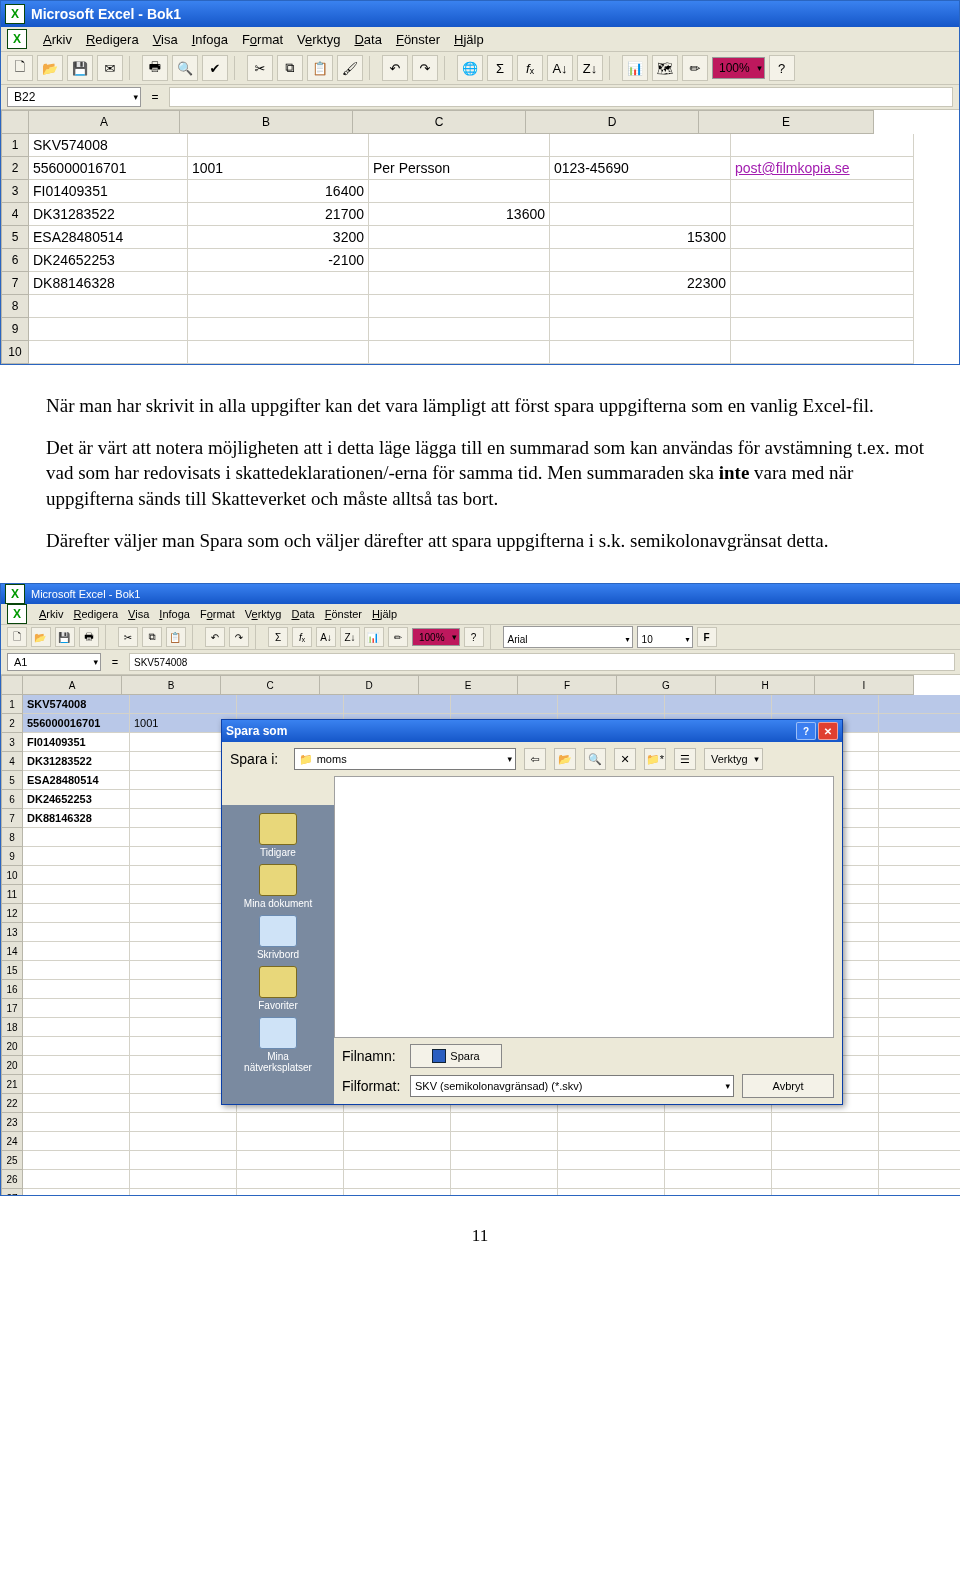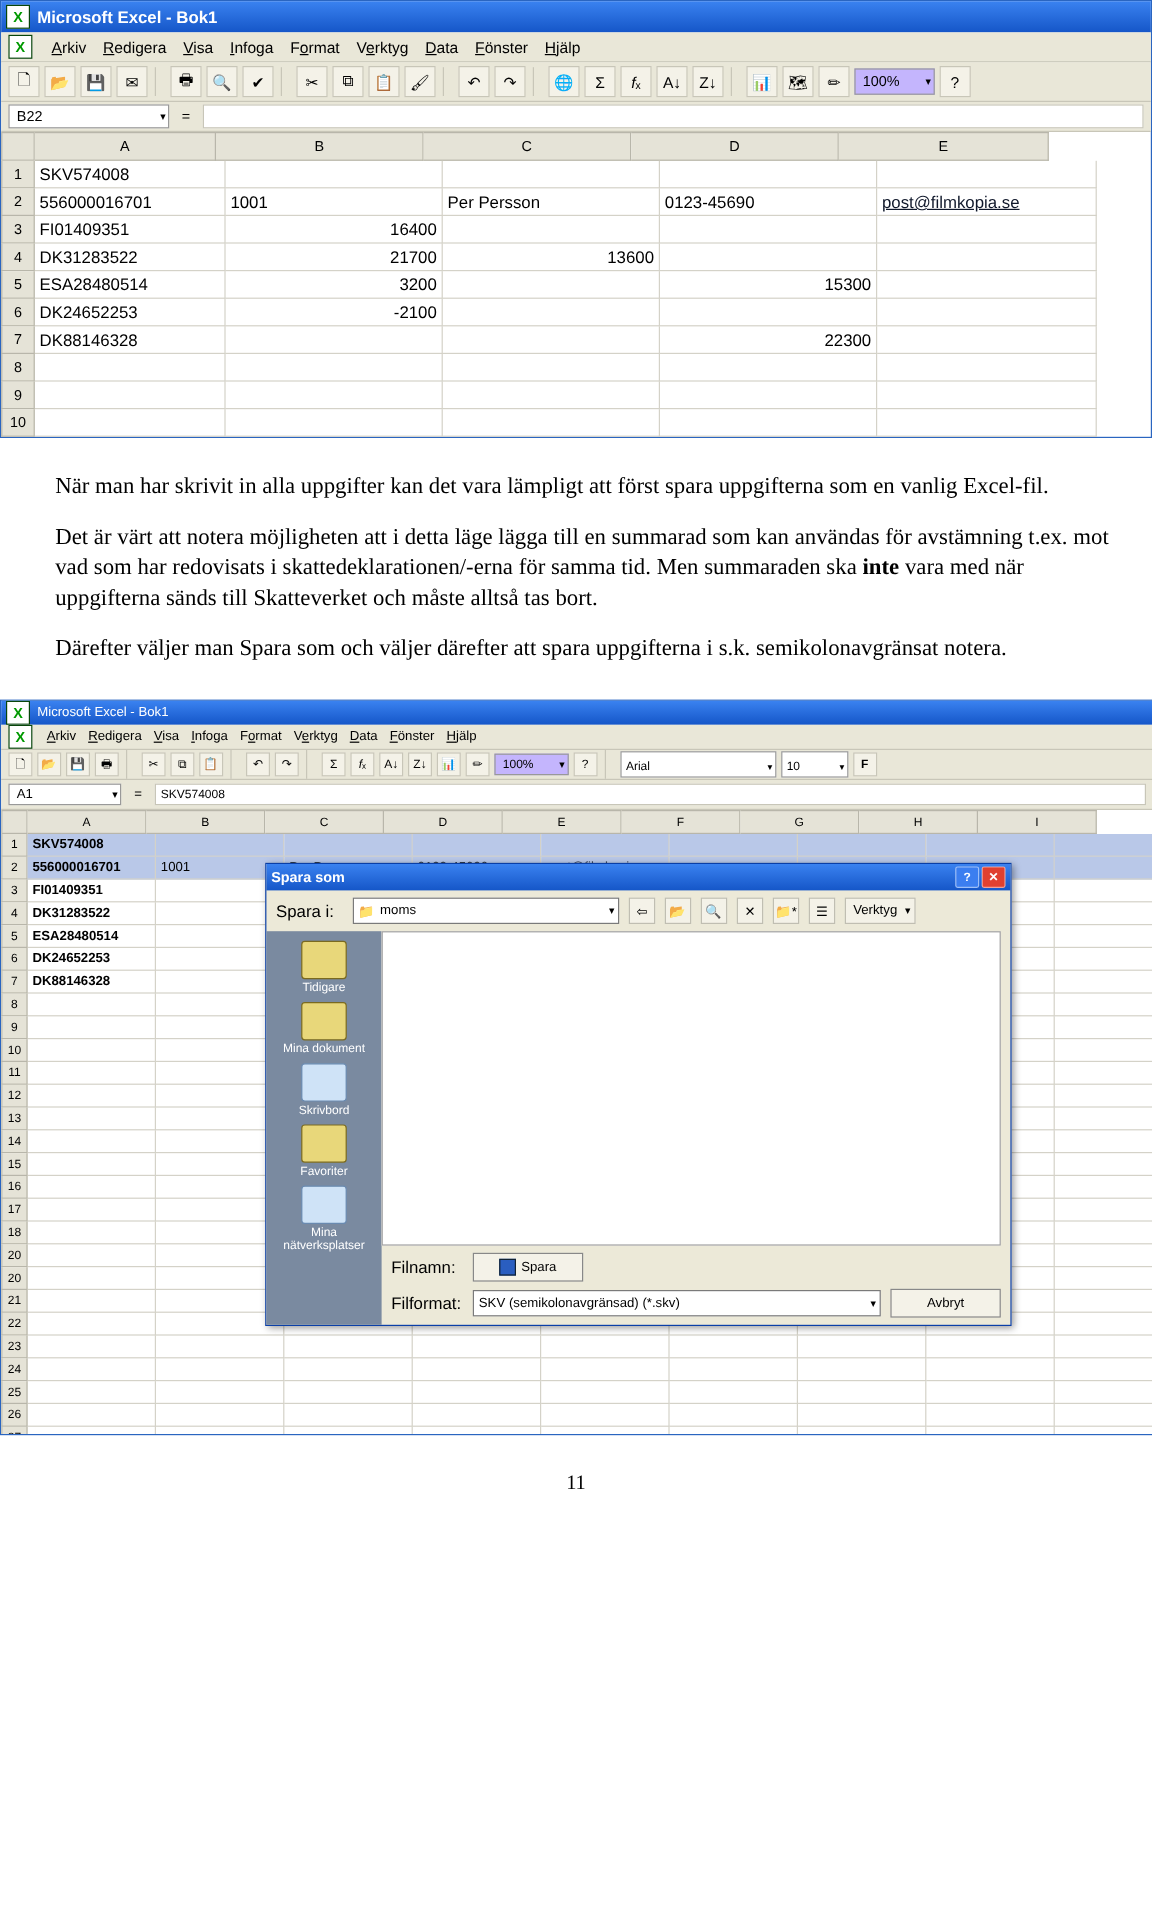--- a/index.html
+++ b/index.html
@@ -10,40 +10,40 @@
   .titlebar { background:linear-gradient(#3a82f0,#1556c8); color:#fff; height:26px; display:flex; align-items:center; padding:0 4px; }
   .titlebar .xicon { width:18px; height:18px; background:#fff; color:#090; font-weight:bold; display:flex; align-items:center; justify-content:center; font-size:12px; margin-right:6px; border:1px solid #08450a; }
   .titlebar .ttl { font-weight:bold; font-size:14px; }
   .menubar { background:#e9e7d8; display:flex; align-items:center; height:24px; padding:0 6px; gap:14px; border-bottom:1px solid #c8c6b8; }
   .menubar .xicon { width:18px; height:18px; background:#fff; color:#090; font-weight:bold; display:flex; align-items:center; justify-content:center; font-size:12px; border:1px solid #08450a; margin-right:2px;}
   .menubar span { font-size:13px; }  
   .menubar span u { text-decoration:underline; }
   .toolbar { background:#e9e7d8; display:flex; align-items:center; height:32px; padding:0 6px; gap:4px; border-bottom:1px solid #c8c6b8; flex-wrap:nowrap; }
   .tbtn { width:24px; height:24px; border:1px solid #c8c6b8; background:#f4f2e8; display:flex; align-items:center; justify-content:center; font-size:13px; }
   .tsep { width:6px; height:24px; border-left:1px solid #c8c6b8; margin:0 2px; }
-  .zoombox { border:1px solid #999; background:#c4b5fd; height:20px; padding:0 28px 0 6px; font-size:12px; display:flex; align-items:center; position:relative; }
+  .zoombox { border:1px solid #999; background:#be185d; height:20px; padding:0 14px 0 6px; font-size:12px; display:flex; align-items:center; position:relative; }
   .zoombox::after{content:"▾"; position:absolute; right:2px; font-size:9px;}
   .fbar { background:#e9e7d8; display:flex; align-items:center; height:24px; padding:0 6px; border-bottom:1px solid #c8c6b8; gap:6px; }
   .namebox { border:1px solid #999; background:#fff; height:18px; width:110px; padding:0 16px 0 6px; font-size:12px; display:flex; align-items:center; position:relative;}
   .namebox::after{content:"▾"; position:absolute; right:2px; font-size:9px;}
   .eq { width:16px; text-align:center; }
   .fxin { border:1px solid #c8c6b8; background:#fff; height:18px; flex:1; }
 
   .sheet { display:flex; }
   .rowhdrs { display:flex; flex-direction:column; }
   .corner { width:26px; height:22px; background:#e5e3d7; border:1px solid #b8b6aa; }
   .rhdr { width:26px; height:22px; background:#e5e3d7; border:1px solid #b8b6aa; border-top:none; font-size:12px; display:flex; align-items:center; justify-content:center; }
   .grid { flex:1; }
   .chdrs { display:flex; }
   .chdr { height:22px; background:#e5e3d7; border:1px solid #b8b6aa; border-left:none; display:flex; align-items:center; justify-content:center; font-size:12px; }
   .wA{width:150px;} .wB{width:172px;} .wC{width:172px;} .wD{width:172px;} .wE{width:174px;}
   .row { display:flex; }
   .cell { height:22px; border-right:1px solid #d4d2c8; border-bottom:1px solid #d4d2c8; font-size:14px; padding:0 4px; display:flex; align-items:center; font-family:Arial,sans-serif; }
   .num { justify-content:flex-end; }
-  .link { color:#0f172a; text-decoration:underline; }
+  .link { color:#a21caf; text-decoration:underline; }
 
   
   .bodytext { padding:28px 32px 14px 32px; font-size:19px; line-height:1.35; }
   .bodytext p { margin:0 0 16px 14px; }
 
   
   .win2 { width:100%; font-size:11px; }
   .win2 .titlebar { height:20px; }
   .win2 .titlebar .ttl { font-size:11px; font-weight:normal; }
   .win2 .menubar { height:20px; gap:10px; font-size:11px;}
@@ -70,21 +70,21 @@
   .dlg .dtitle .wb.help{background:#3b7ef0;} .dlg .dtitle .wb.close{background:#e04030;}
   .dlgrow { display:flex; align-items:center; padding:6px 8px; gap:8px; }
   .dlbl { width:56px; font-size:14px; }
   .dsel { border:1px solid #7a7a7a; background:#fff; height:20px; flex:0 0 200px; padding:0 16px 0 4px; font-size:11px; display:flex; align-items:center; position:relative; }
   .dsel::after{content:"▾"; position:absolute; right:3px; font-size:9px;}
   .dicn { width:20px; height:20px; border:1px solid #c0beb2; background:#f4f2e8; display:flex; align-items:center; justify-content:center; font-size:11px; }
   .verk { border:1px solid #c0beb2; background:#f4f2e8; height:20px; padding:0 14px 0 6px; font-size:11px; display:flex; align-items:center; position:relative;}
   .verk::after{content:"▾"; position:absolute; right:3px; font-size:9px;}
 
   .dlgbody { display:flex; }
-  .places { width:96px; background:#7a8aa0; display:flex; flex-direction:column; align-items:center; padding:8px 0; gap:6px;}
+  .places { width:112px; background:#7a8aa0; display:flex; flex-direction:column; align-items:center; padding:8px 0; gap:6px;margin-top:29px;}
   .place { width:84px; display:flex; flex-direction:column; align-items:center; color:#fff; font-size:10px; gap:2px;}
   .place .pic { width:36px; height:30px; background:#e8d77a; border:1px solid #7a6a20; border-radius:3px; position:relative;}
   .place .pic.desk{ background:#cfe3f7; border-color:#6a8ab0;}
   .filearea { flex:1; background:#fff; border:1px solid #a0a0a0; margin:0 8px 0 0; min-height:260px;}
 
   .dlgbot { padding:6px 8px; display:flex; flex-direction:column; gap:6px; }
   .brow { display:flex; align-items:center; gap:8px; }
   .brow .dlbl{width:60px;}
   .widefield { border:1px solid #7a7a7a; background:#fff; height:20px; flex:1; padding:0 16px 0 4px; font-size:11px; display:flex; align-items:center; position:relative;}
   .widefield::after{content:"▾"; position:absolute; right:3px; font-size:9px;}
@@ -251,21 +251,21 @@
           </div>
     </div>
   </div>
 </div>
 
 <div class="bodytext">
   <p>När man har skrivit in alla uppgifter kan det vara lämpligt att först spara uppgifterna som en vanlig Excel-fil.</p>
   <p>
     <span>Det är värt att notera möjligheten att i detta läge lägga till en summarad som kan användas för avstämning t.ex. mot vad som har redovisats i skattedeklarationen/-erna för samma tid. Men summaraden ska </span><b>inte</b><span> vara med när uppgifterna sänds till Skatteverket och måste alltså tas bort.</span>
   </p>
-  <p>Därefter väljer man Spara som och väljer därefter att spara uppgifterna i s.k. semikolonavgränsat notera.</p>
+  <p>Därefter väljer man Spara som och väljer därefter att spara uppgifterna i s.k. semikolonavgränsat detta.</p>
 </div>
 
 <div class="win win2">
   <div class="titlebar">
     <div class="xicon">X</div>
     <div class="ttl">Microsoft Excel - Bok1</div>
   </div>
   <div class="menubar">
     <div class="xicon">X</div>
     <span><u>A</u>rkiv</span>

